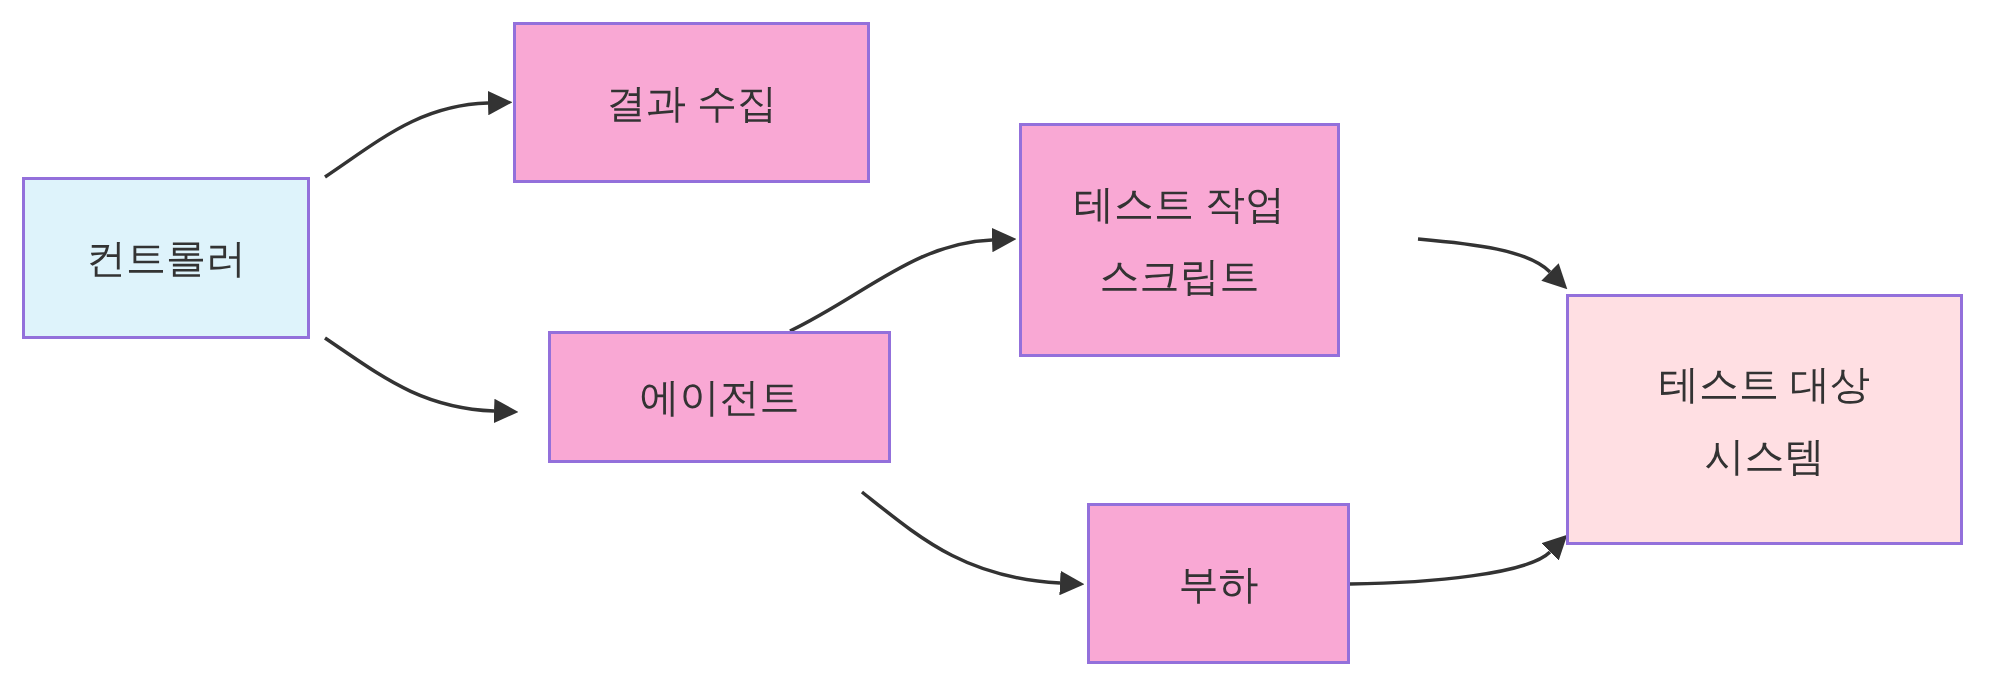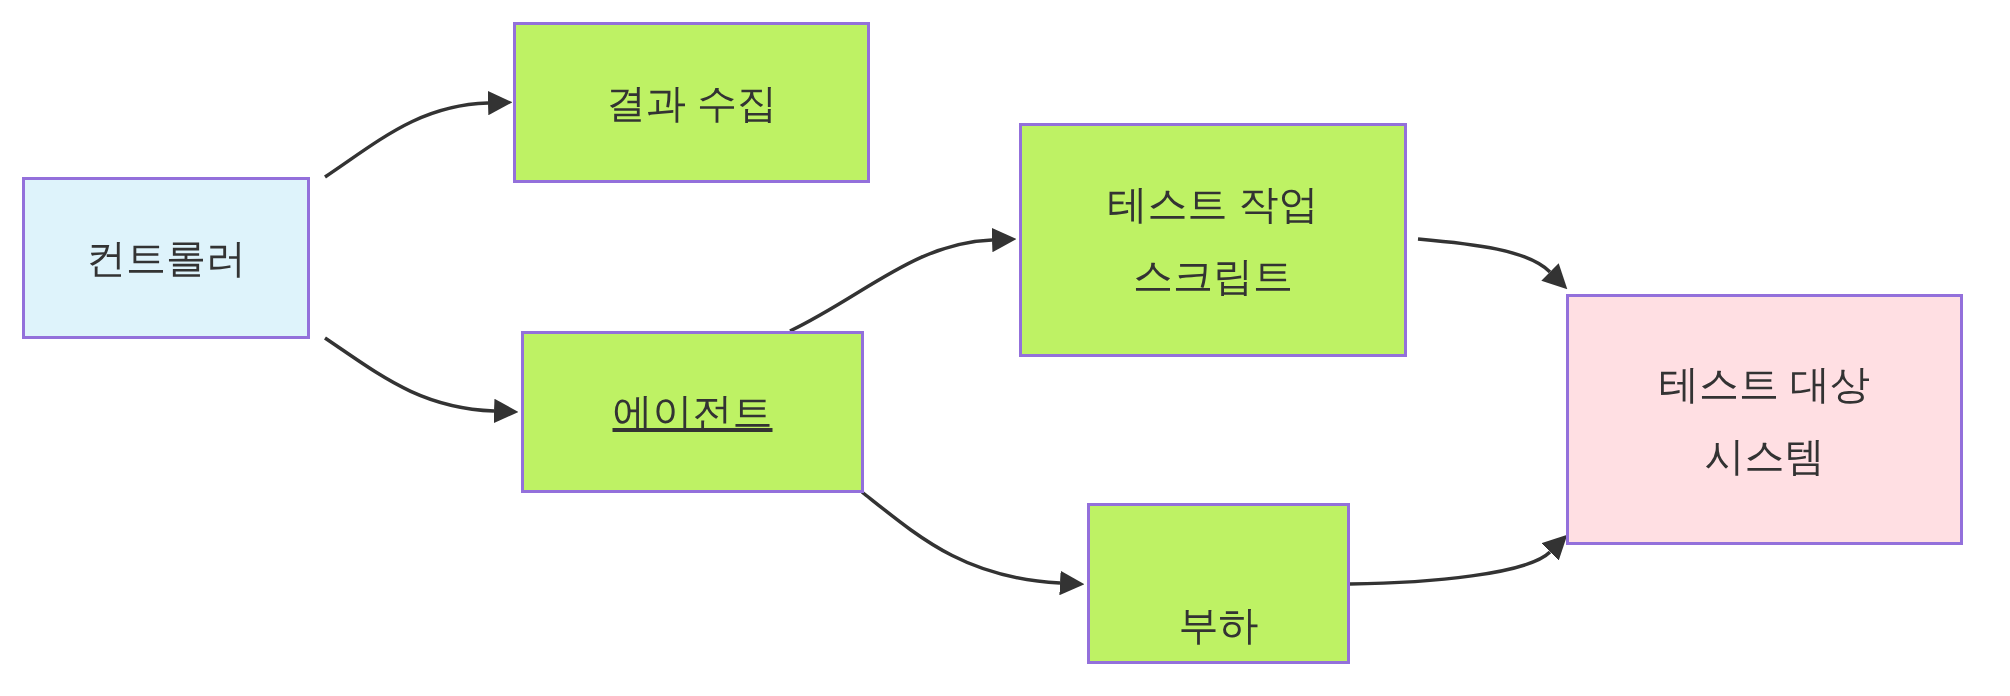--- a/index.html
+++ b/index.html
@@ -28,41 +28,41 @@
     stroke-width: 3.5px;
   }
   .node {
     position: absolute;
     box-sizing: border-box;
     display: flex;
     align-items: center;
     justify-content: center;
     text-align: center;
     border: 3px solid #9370DB;
-    background: #bef264;
+    background: #f9a8d4;
     color: #333333;
     font-size: 40px;
     line-height: 1.8;
     white-space: pre-line;
   }
   .node--controller {
     left: 22px;  top: 177px; width: 288px; height: 162px;
     background: #DEF3FB;
   }
   .node--result-collection {
     left: 513px; top: 22px;  width: 357px; height: 161px;
   }
   .node--agent {
-    left: 521px; top: 331px; width: 343px; height: 162px; text-decoration: underline;
+    left: 548px; top: 331px; width: 343px; height: 132px;
   }
   .node--test-script {
-    left: 1019px; top: 123px; width: 388px; height: 234px;
+    left: 1019px; top: 123px; width: 321px; height: 234px;
   }
   .node--load {
-    left: 1087px; top: 503px; width: 263px; height: 161px; align-items: flex-end;
+    left: 1087px; top: 503px; width: 263px; height: 161px;
   }
   .node--target-system {
     left: 1566px; top: 294px; width: 397px; height: 251px;
     background: #FFDFE3;
   }
 </style>
 </head>
 <body>
 
 <div class="canvas">

